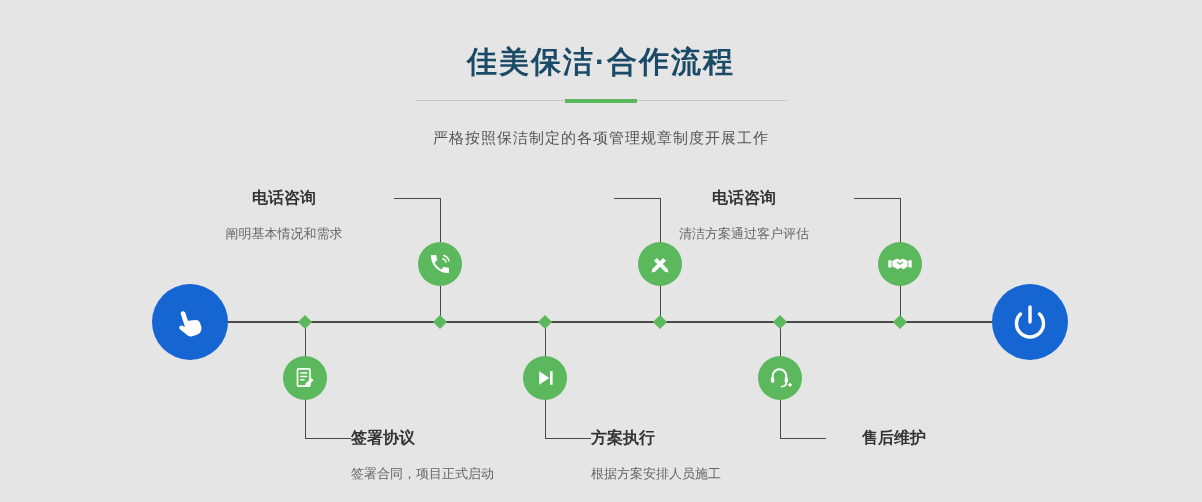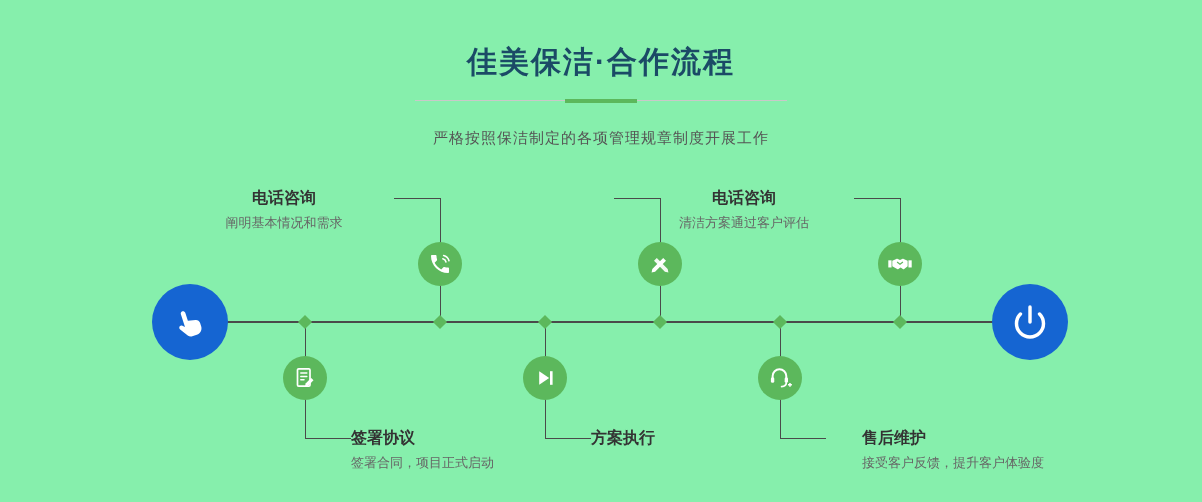--- a/index.html
+++ b/index.html
@@ -1,20 +1,20 @@
 <!DOCTYPE html>
 <html><head>
 <meta charset="utf-8">
 <style>
   html,body { margin:0; padding:0; background:#fff; }
   .canvas {
     position: relative;
     width: 1202px;
     height: 502px;
-    background: #86efac;
+    background: #e5e5e5;
     overflow: hidden;
     font-family: "Liberation Sans", "DejaVu Sans", sans-serif;
   }
   .title {
     position: absolute;
     left: 0; right: 0; top: 42px;
     margin: 0;
     text-align: center;
     font-size: 30px;
     font-weight: 700;
@@ -87,21 +87,21 @@
   }
   .step-block.top { text-align: center; width: 220px; top: 188px; }
   .step-block.bottom { text-align: left; width: 260px; top: 428px; }
   .step-label {
     font-size: 16px;
     font-weight: 700;
     color: #333333;
     line-height: 20px;
   }
   .step-desc {
-    margin-top: 7px;
+    margin-top: 18px;
     font-size: 13px;
     color: #666666;
     line-height: 16px;
   }
   .icon { display: inline-flex; line-height: 0; }
   .hand-tilt { transform: rotate(-18deg); }
 </style>
 </head>
 <body>
 
@@ -203,33 +203,33 @@
     <span class="icon">
       <svg width="24" height="24" viewBox="0 0 24 24" fill="#ffffff">
         <path d="M6.2 5.2l10 6.8-10 6.8z"></path>
         <rect x="17" y="5.2" width="2.6" height="13.6"></rect>
       </svg>
     </span>
   </div>
   <div class="hline" style="left:545px; top:438px; width:46px;"></div>
   <div class="step-block bottom" style="left:591px;">
     <div class="step-label">方案执行</div>
+    <div class="step-desc">根据方案安排人员施工</div>
   </div>
 
   <div class="vline" style="left:780px; top:322px; height:116px;"></div>
   <div class="small-circle" style="left:758px; top:356px;">
     <span class="icon">
       <svg width="26" height="26" viewBox="0 0 24 24">
         <path d="M5.2 12.8v-2.6a6.3 6.3 0 0 1 12.6 0v2.6" fill="none" stroke="#ffffff" stroke-width="1.8"></path>
         <rect x="3.6" y="11.2" width="3.1" height="5.2" rx="1.4" fill="#ffffff"></rect>
         <rect x="16.3" y="11.2" width="3.1" height="5.2" rx="1.4" fill="#ffffff"></rect>
         <path d="M17.8 16.4c0 2-1.8 3.4-4.3 3.6" fill="none" stroke="#ffffff" stroke-width="1.6" stroke-linecap="round"></path>
         <path d="M19.4 18.3h3.6M21.2 16.5v3.6" stroke="#ffffff" stroke-width="1.4"></path>
       </svg>
     </span>
   </div>
   <div class="hline" style="left:780px; top:438px; width:46px;"></div>
   <div class="step-block bottom" style="left:862px;">
     <div class="step-label">售后维护</div>
-    <div class="step-desc">接受客户反馈，提升客户体验度</div>
   </div>
 
 </div>
 
 </body></html>

